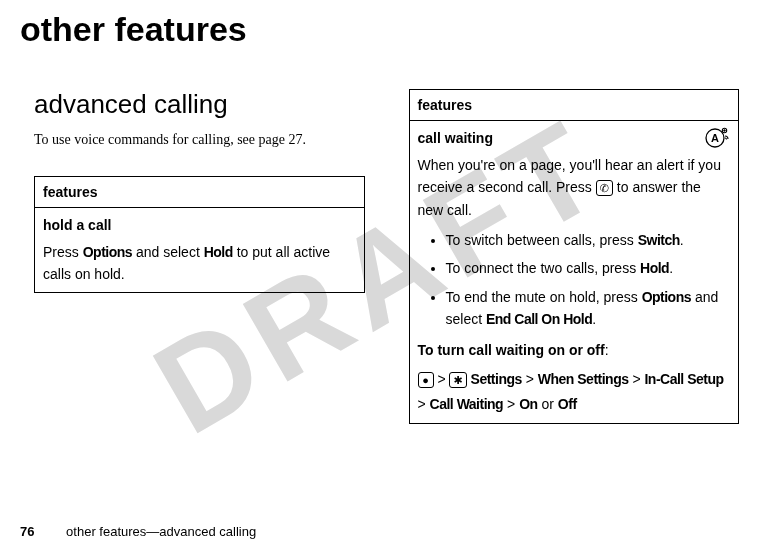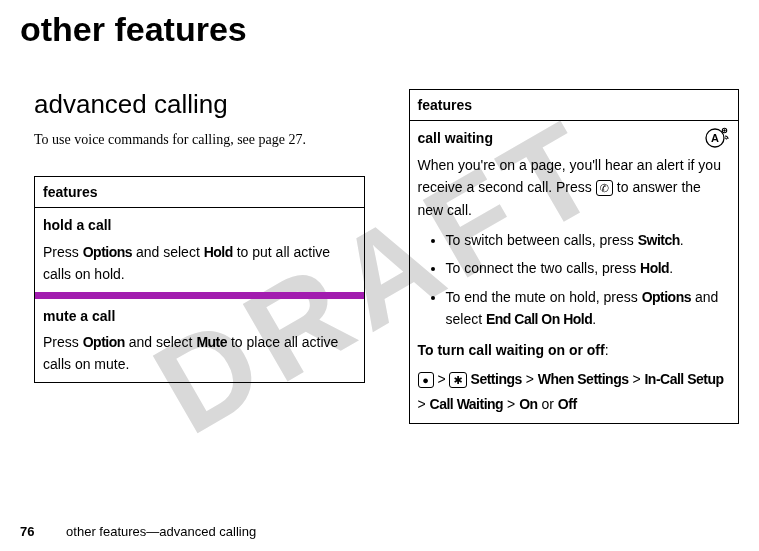--- a/index.html
+++ b/index.html
@@ -122,26 +122,20 @@
       <div class="features-table">
         <div class="features-header">features</div>
 
         <div class="features-cell">
           <div class="feature-title">hold a call</div>
           <div>
             <span>Press </span><span class="ui-bold">Options</span><span> and select </span><span class="ui-bold">Hold</span><span> to put all active calls on hold.</span>
           </div>
         </div>
 
-        <div class="features-cell">
-          <div class="feature-title">mute a call</div>
-          <div>
-            <span>Press </span><span class="ui-bold">Option</span><span> and select </span><span class="ui-bold">Mute</span><span> to place all active calls on mute.</span>
-          </div>
-        </div>
       </div>
     </div>
 
     <div class="col">
       <div class="features-table">
         <div class="features-header">features</div>
 
         <div class="features-cell">
           <div class="call-waiting-head">
             <div class="feature-title">call waiting</div>

